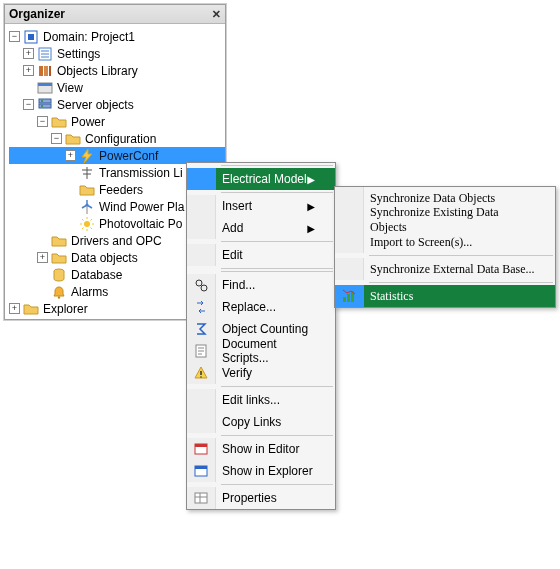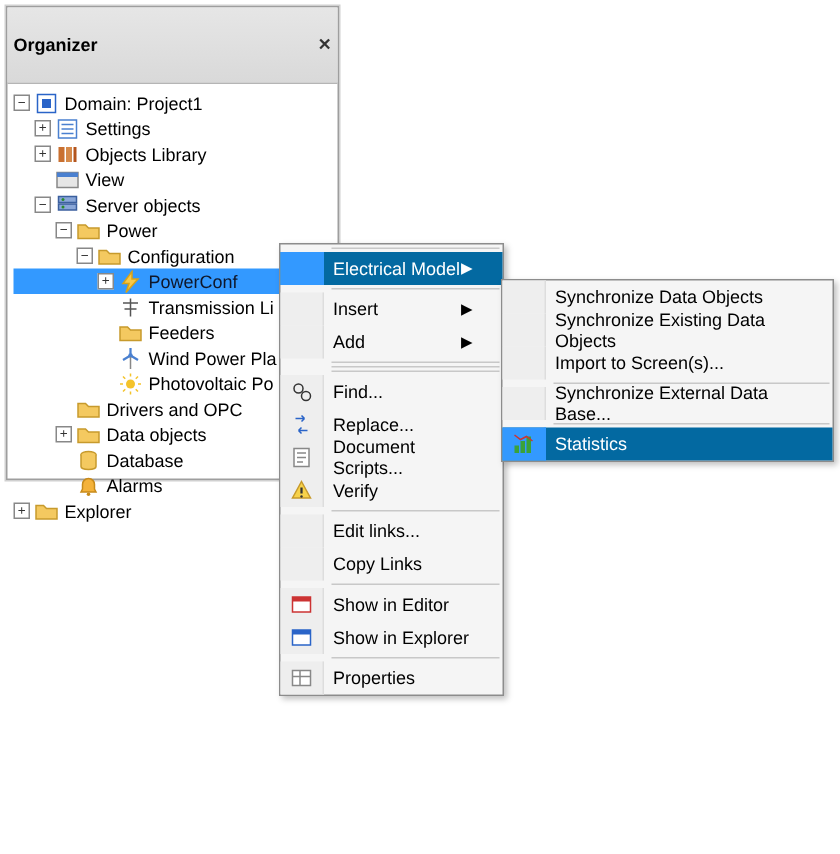--- a/index.html
+++ b/index.html
@@ -24,21 +24,21 @@
     box-shadow: 0 0 0 1px #d0d0d0;
   }
   .panel-header {
     height: 18px;
     line-height: 18px;
     background: linear-gradient(#e6e6e6, #d9d9d9);
     border-bottom: 1px solid #b5b5b5;
     display: flex;
     justify-content: space-between;
     align-items: center;
-    padding: 16px 4px;
+    padding: 0 4px;
     font-weight: bold;
   }
   .panel-header .close {
     font-family: Verdana, sans-serif;
     font-size: 11px;
     color: #333;
     cursor: default;
   }
   .tree {
     padding: 4px 0 4px 4px;
@@ -100,38 +100,38 @@
     height: 100%;
     display: inline-flex;
     align-items: center;
     justify-content: center;
     background: #eeeeee;
     border-right: 1px solid #dddddd;
     margin-right: 6px;
     flex: 0 0 auto;
   }
   .menu .item.selected {
-    background: #0369a1;
+    background: #15803d;
     color: #fff;
   }
   .menu .item.selected .gutter {
     background: #3399ff;
     border-right: 1px solid #3399ff;
   }
   .menu .sep {
     height: 1px;
     margin: 2px 2px 2px 34px;
     background: #c8c8c8;
   }
   .menu .arrow {
     margin-left: auto;
     font-size: 10px;
   }
   #main-menu { left: 186px; top: 162px; width: 148px; }
-  #sub-menu  { left: 334px; top: 186px; width: 220px; }
+  #sub-menu  { left: 334px; top: 186px; width: 220px; font-family: Liberation Serif, serif; }
 
   .gutter svg { width: 16px; height: 16px; }
 </style>
 </head>
 <body>
 
 <div class="panel">
   <div class="panel-header">
     <span>Organizer</span>
     <span class="close">✕</span>
@@ -369,39 +369,51 @@
     <span class="gutter"></span>
       <span>Insert</span>
     <span class="arrow">▶</span>
   </div>
   <div class="item">
     <span class="gutter"></span>
       <span>Add</span>
     <span class="arrow">▶</span>
   </div>
   <div class="sep"></div>
+  <div class="item">
+    <span class="gutter"></span>
+      <span>Edit</span>
+  </div>
   <div class="sep"></div>
   <div class="sep"></div>
   <div class="item">
     <span class="gutter">
         <svg viewBox="0 0 16 16">
           <circle cx="6" cy="6" r="3" fill="none" stroke="#333"></circle>
           <circle cx="11" cy="11" r="3" fill="none" stroke="#333"></circle>
         </svg>
       </span>
     <span>Find...</span>
   </div>
   <div class="item">
     <span class="gutter">
         <svg viewBox="0 0 16 16">
           <path d="M4 4h6M10 4l-2-2M10 4l-2 2" stroke="#2a64c8" fill="none"></path>
           <path d="M12 12H6M6 12l2-2M6 12l2 2" stroke="#2a64c8" fill="none"></path>
         </svg>
       </span>
     <span>Replace...</span>
+  </div>
+  <div class="item">
+    <span class="gutter">
+        <svg viewBox="0 0 16 16">
+          <path d="M4 3h8L7 8l5 5H4" fill="none" stroke="#2a64c8" stroke-width="1.5"></path>
+        </svg>
+      </span>
+    <span>Object Counting</span>
   </div>
   <div class="item">
     <span class="gutter">
         <svg viewBox="0 0 16 16">
           <rect x="3" y="2" width="10" height="12" fill="#fff" stroke="#888"></rect>
           <line x1="5" y1="5" x2="11" y2="5" stroke="#888"></line>
           <line x1="5" y1="8" x2="11" y2="8" stroke="#888"></line>
           <line x1="5" y1="11" x2="9" y2="11" stroke="#888"></line>
         </svg>
       </span>

